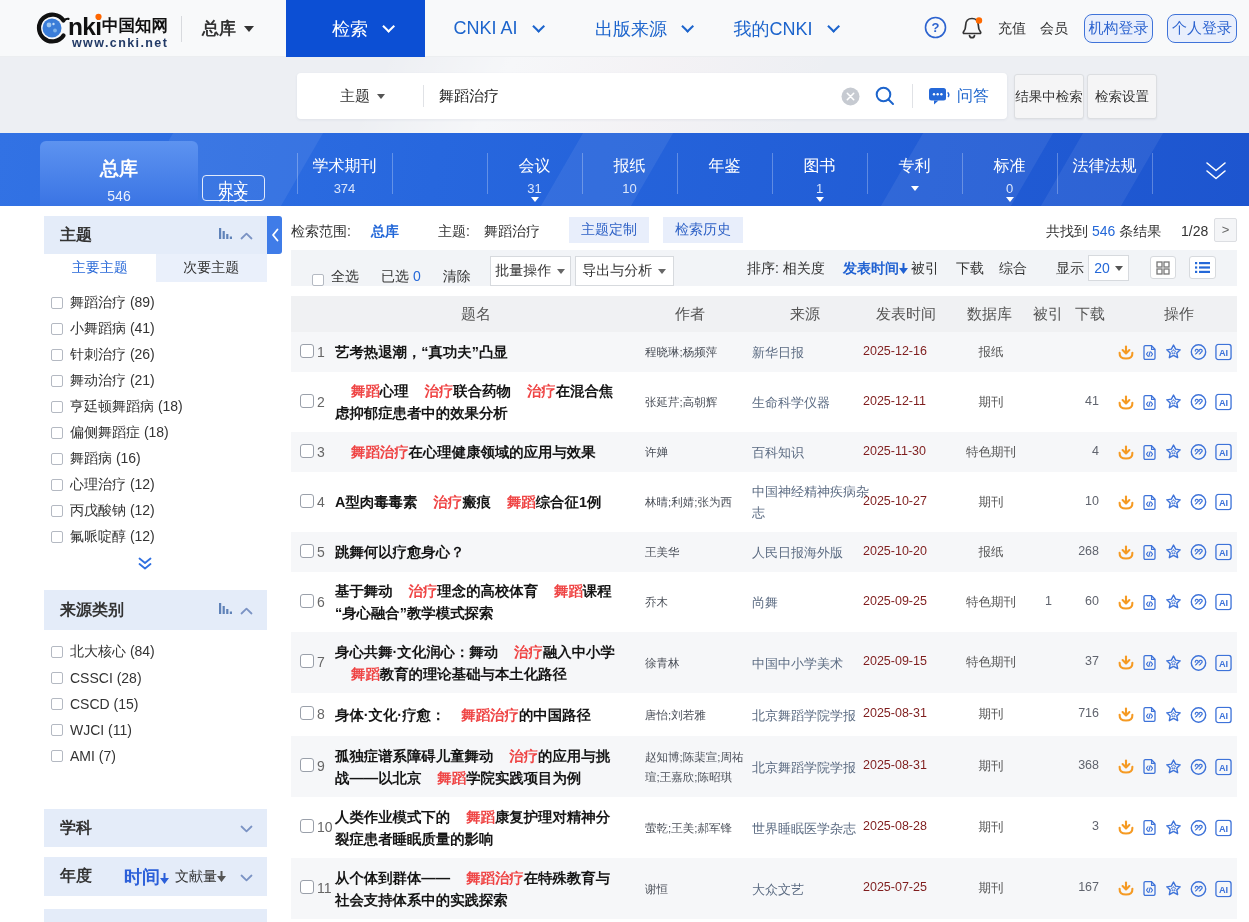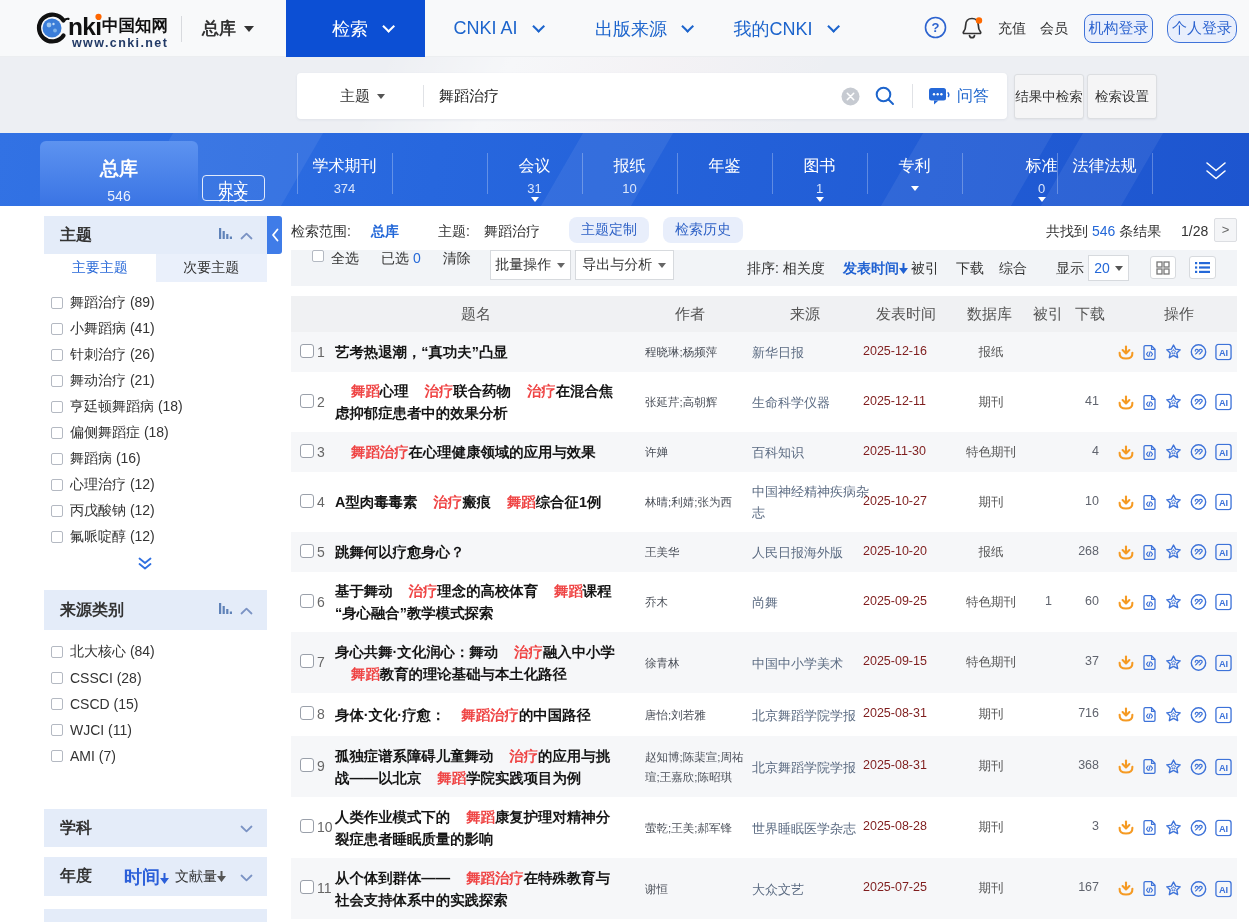--- a/index.html
+++ b/index.html
@@ -44,22 +44,22 @@
 .ptabs .on{background:#fff;color:#2a6ad8;}
 .plist{padding:8px 0 6px 0;}
 .pitem{height:26px;display:flex;align-items:center;padding-left:7px;font-size:14px;color:#333;}
 .cb{width:12px;height:12px;border:1px solid #b4b9c2;border-radius:2px;background:#fff;margin-right:7px;flex:none;}
 .collapse-tab{position:absolute;left:267px;top:216px;width:15px;height:38px;background:#3f7ce8;border-radius:0 3px 3px 0;display:flex;align-items:center;justify-content:center;}
 .pbar2{position:absolute;left:44px;width:223px;height:40px;background:#e4ecf9;display:flex;align-items:center;}
 .pbar2 .tt{font-size:16px;font-weight:bold;color:#333;margin-left:16px;}
 
 .main{position:absolute;left:291px;top:216px;width:946px;}
 .crumb{position:absolute;top:4px;left:0;width:946px;height:28px;font-size:14px;}
-.tbtn{display:inline-block;background:#e8eefb;color:#2f62c6;font-size:14px;padding:4px 12px;border-radius:8px;}
-.toolbar{position:absolute;top:34px;left:0;width:946px;height:36px;background:#f2f4f7;display:flex;align-items:flex-start;font-size:14px;color:#333;}
+.tbtn{display:inline-block;background:#e8eefb;color:#2f62c6;font-size:14px;padding:4px 12px;border-radius:0;}
+.toolbar{position:absolute;top:34px;left:0;width:946px;height:36px;background:#f2f4f7;display:flex;align-items:flex-end;font-size:14px;color:#333;}
 .toolbar{position:absolute;}
 .wbtn{height:30px;background:#fff;border:1px solid #d7dade;display:flex;align-items:center;justify-content:center;font-size:14px;color:#333;}
 .thead{position:absolute;top:80px;left:0;width:946px;height:36px;background:#f0f1f3;font-size:15px;color:#555;}
 .thead span{position:absolute;top:9px;}
 .rows{position:absolute;top:116px;left:0;width:946px;}
 .row{position:relative;width:946px;}
 .row.odd{background:#f6f7f9;}
 .row .cb{width:13.5px;height:13.5px;border-radius:3px;border-color:#9aa0aa;}
 .rw{position:absolute;display:block;}
 .title{left:44px;width:280.5px;font-size:14.4px;font-weight:600;color:#151515;line-height:22px;}
@@ -98,21 +98,21 @@
         <text x="11.5" y="16.3" text-anchor="middle" font-family="Liberation Sans" font-size="13" font-weight="bold" fill="#2c63cf">?</text>
       </svg></div>
 <div class="hicon" style="left:959px;top:15px;"><svg width="26" height="26" viewBox="0 0 26 26" fill="none">
         <path d="M13 3.5c-4 0-6.3 2.8-6.3 6.5 0 3.4-.8 5.4-2.2 6.9-.5.5-.2 1.6.7 1.6h15.6c.9 0 1.2-1.1.7-1.6-1.4-1.5-2.2-3.5-2.2-6.9 0-3.7-2.3-6.5-6.3-6.5z" stroke="#333" stroke-width="1.7" fill="none"></path>
         <path d="M10.5 20.5c.3 1.5 1.2 2.2 2.5 2.2s2.2-.7 2.5-2.2" stroke="#333" stroke-width="1.7" fill="none" stroke-linecap="round"></path>
         <circle cx="20" cy="5.5" r="3.2" fill="#ff6a00"></circle>
       </svg></div>
 <div class="htx" style="left:998px;">充值</div>
 <div class="htx" style="left:1040px;">会员</div>
 <div class="hbtn" style="left:1084px;width:69px;">机构登录</div>
-<div class="hbtn" style="left:1167px;width:70px;border-radius:12px;">个人登录</div>
+<div class="hbtn" style="left:1167px;width:70px;">个人登录</div>
 </div>
 <div class="sch">
 <div class="sbox">
 <span style="margin-left:43px;font-size:15px;color:#333;">主题</span>
       <span class="caret" style="border-top-color:#555;border-left-width:4px;border-right-width:4px;border-top-width:5px;margin-left:7px;"></span>
 <span style="margin-left:38px;width:1px;height:22px;background:#e0e2e6;"></span>
 <span style="margin-left:15px;font-size:15px;color:#222;flex:1;">舞蹈治疗</span>
 <svg width="19" height="19" viewBox="0 0 19 19" style="margin-right:14px;">
         <circle cx="9.5" cy="9.5" r="9" fill="#c6cad1"></circle>
         <path d="M6.3 6.3l6.4 6.4M12.7 6.3l-6.4 6.4" stroke="#fff" stroke-width="1.6" stroke-linecap="round"></path>
@@ -170,21 +170,21 @@
       <div class="n1">图书</div>
       <div class="n2">1</div>
       <div class="tri"></div>
     </div>
 <div class="vsep" style="left:772px;"></div>
 <div class="cat" style="left:867px;width:95px;">
       <div class="n1">专利</div>
       <div class="tri" style="margin-top:9px;"></div>
     </div>
 <div class="vsep" style="left:867px;"></div>
-<div class="cat" style="left:994px;width:95px;">
+<div class="cat" style="left:962px;width:95px;">
       <div class="n1">标准</div>
       <div class="n2">0</div>
       <div class="tri"></div>
     </div>
 <div class="vsep" style="left:962px;"></div>
 <div class="cat" style="left:1057px;width:95px;">
       <div class="n1">法律法规</div>
     </div>
 <div class="vsep" style="left:1057px;"></div>
 <div class="vsep" style="left:297px;"></div>

